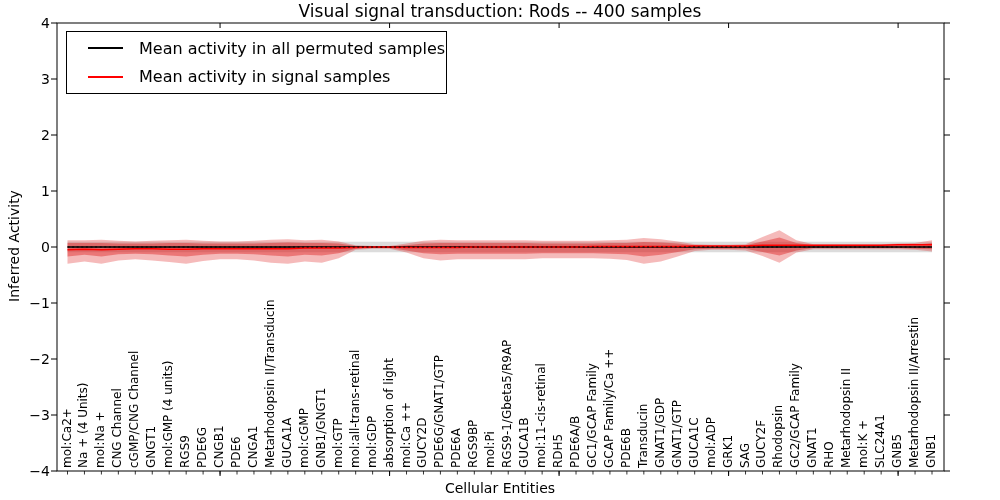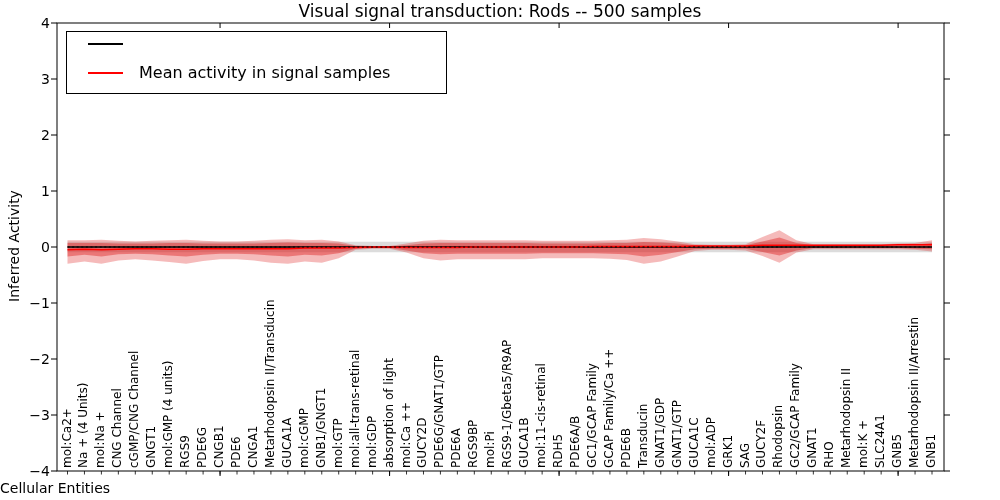--- a/index.html
+++ b/index.html
@@ -1,41 +1,41 @@
 <!DOCTYPE html>
 <html><head>
 <meta charset="utf-8">
 <style>
   html,body{margin:0;padding:0;background:#ffffff;}
   .figure{
     position:relative;width:1000px;height:500px;background:#ffffff;overflow:hidden;
     font-family:"DejaVu Sans","Liberation Sans",sans-serif;color:#000;
   }
   .title{position:absolute;left:0;top:1px;width:1000px;text-align:center;font-size:17px;}
-  .xlabel{position:absolute;left:0;top:480px;width:1000px;text-align:left;font-size:14px;}
+  .xlabel{position:absolute;left:0;top:480px;width:1000px;text-align:center;font-size:14px;}
   .ylabel{position:absolute;left:-86px;top:236px;width:200px;height:20px;line-height:20px;
     text-align:center;font-size:14px;transform:rotate(-90deg);}
   #plot-svg{position:absolute;left:0;top:0;}
   .ytick{position:absolute;left:4px;width:46px;height:20px;line-height:20px;
     text-align:right;font-size:14px;}
   .xtickwrap{position:absolute;width:0;height:0;overflow:visible;}
   .xtickwrap span{position:absolute;left:0;top:0;display:inline-block;white-space:nowrap;
     transform-origin:0 0;transform:rotate(-90deg);font-size:12px;line-height:13px;}
   .legend{position:absolute;left:66px;top:31px;width:381px;height:63px;background:#fff;
     border:1.6px solid #000;display:flex;flex-direction:column;justify-content:space-around;
     padding:2px 0 2px 21px;box-sizing:border-box;z-index:5;}
   .legend-row{display:flex;align-items:center;}
   .swatch{display:inline-block;width:35px;height:2px;margin-right:16px;flex:none;}
   .legend-row .lbl{font-size:16px;}
 </style>
 </head>
 <body>
 
 <div class="figure">
-  <div class="title">Visual signal transduction: Rods -- 500 samples</div>
+  <div class="title">Visual signal transduction: Rods -- 400 samples</div>
 
   <svg id="plot-svg" width="1000" height="500">
       <polygon points="67.5,241.7 84.5,241.7 101.4,241.7 118.4,241.7 135.3,241.7 152.3,241.7 169.2,241.7 186.2,241.7 203.1,241.7 220.1,241.7 237.0,241.7 254.0,241.7 270.9,241.7 287.9,241.7 304.8,241.7 321.8,241.7 338.7,241.7 355.7,241.7 372.6,241.7 389.6,241.7 406.5,241.7 423.5,241.7 440.4,241.7 457.4,241.7 474.3,241.7 491.3,241.7 508.2,241.7 525.2,241.7 542.1,241.7 559.1,241.7 576.0,241.7 593.0,241.7 609.9,241.7 626.9,241.7 643.8,241.7 660.8,241.7 677.7,241.7 694.7,241.7 711.6,241.7 728.6,241.7 745.5,241.7 762.5,241.7 779.4,241.7 796.4,241.7 813.3,241.7 830.3,241.7 847.2,241.7 864.2,241.7 881.1,241.7 898.1,241.7 915.0,241.7 932.0,241.7 932.0,252.3 915.0,252.3 898.1,252.3 881.1,252.3 864.2,252.3 847.2,252.3 830.3,252.3 813.3,252.3 796.4,252.3 779.4,252.3 762.5,252.3 745.5,252.3 728.6,252.3 711.6,252.3 694.7,252.3 677.7,252.3 660.8,252.3 643.8,252.3 626.9,252.3 609.9,252.3 593.0,252.3 576.0,252.3 559.1,252.3 542.1,252.3 525.2,252.3 508.2,252.3 491.3,252.3 474.3,252.3 457.4,252.3 440.4,252.3 423.5,252.3 406.5,252.3 389.6,252.3 372.6,252.3 355.7,252.3 338.7,252.3 321.8,252.3 304.8,252.3 287.9,252.3 270.9,252.3 254.0,252.3 237.0,252.3 220.1,252.3 203.1,252.3 186.2,252.3 169.2,252.3 152.3,252.3 135.3,252.3 118.4,252.3 101.4,252.3 84.5,252.3 67.5,252.3" fill="rgba(130,130,130,0.28)" stroke="none"></polygon>
       <polygon points="67.5,240.3 84.5,240.3 101.4,239.7 118.4,240.8 135.3,241.4 152.3,240.8 169.2,240.3 186.2,239.7 203.1,240.8 220.1,241.4 237.0,241.4 254.0,240.8 270.9,239.7 287.9,239.2 304.8,240.3 321.8,239.7 338.7,241.4 355.7,245.3 372.6,245.9 389.6,245.9 406.5,243.6 423.5,240.8 440.4,239.7 457.4,240.3 474.3,240.3 491.3,240.3 508.2,240.3 525.2,240.3 542.1,240.8 559.1,240.8 576.0,240.8 593.0,240.8 609.9,240.3 626.9,239.7 643.8,238.0 660.8,239.2 677.7,241.4 694.7,244.2 711.6,244.8 728.6,244.8 745.5,244.2 762.5,236.9 779.4,230.2 796.4,240.3 813.3,244.2 830.3,244.2 847.2,244.2 864.2,244.2 881.1,244.2 898.1,243.6 915.0,243.1 932.0,240.3 932.0,251.5 915.0,249.8 898.1,249.2 881.1,249.2 864.2,249.2 847.2,249.2 830.3,249.2 813.3,249.2 796.4,252.6 779.4,262.7 762.5,256.0 745.5,250.4 728.6,249.8 711.6,249.8 694.7,250.9 677.7,256.5 660.8,261.6 643.8,263.8 626.9,259.9 609.9,258.8 593.0,258.2 576.0,258.2 559.1,258.2 542.1,258.2 525.2,259.3 508.2,259.3 491.3,259.3 474.3,259.3 457.4,259.3 440.4,260.4 423.5,258.2 406.5,252.6 389.6,248.7 372.6,248.7 355.7,249.8 338.7,258.2 321.8,262.7 304.8,261.6 287.9,263.8 270.9,262.7 254.0,260.4 237.0,259.3 220.1,259.3 203.1,261.0 186.2,263.8 169.2,262.1 152.3,260.4 135.3,259.3 118.4,260.4 101.4,263.8 84.5,261.6 67.5,263.8" fill="rgba(225,40,40,0.32)" stroke="none"></polygon>
       <polygon points="67.5,243.1 84.5,243.1 101.4,243.1 118.4,243.6 135.3,243.6 152.3,243.6 169.2,243.1 186.2,243.1 203.1,243.6 220.1,243.6 237.0,243.6 254.0,243.6 270.9,243.1 287.9,242.5 304.8,243.1 321.8,243.1 338.7,243.6 355.7,245.9 372.6,246.4 389.6,246.4 406.5,245.3 423.5,243.6 440.4,243.1 457.4,243.1 474.3,243.1 491.3,243.1 508.2,243.1 525.2,243.1 542.1,243.6 559.1,243.6 576.0,243.6 593.0,243.6 609.9,243.1 626.9,243.1 643.8,242.0 660.8,242.5 677.7,243.6 694.7,245.3 711.6,245.9 728.6,245.9 745.5,245.3 762.5,241.4 779.4,237.5 796.4,243.1 813.3,245.3 830.3,245.3 847.2,245.3 864.2,245.3 881.1,245.3 898.1,245.3 915.0,244.8 932.0,243.1 932.0,249.2 915.0,248.7 898.1,248.1 881.1,248.1 864.2,248.1 847.2,248.1 830.3,248.1 813.3,248.1 796.4,250.4 779.4,255.4 762.5,252.0 745.5,248.7 728.6,248.7 711.6,248.7 694.7,249.2 677.7,252.0 660.8,254.8 643.8,256.5 626.9,254.3 609.9,253.7 593.0,253.2 576.0,253.2 559.1,253.2 542.1,253.2 525.2,253.7 508.2,253.7 491.3,253.7 474.3,253.7 457.4,253.7 440.4,254.3 423.5,253.2 406.5,250.4 389.6,248.1 372.6,248.1 355.7,248.7 338.7,253.2 321.8,255.4 304.8,254.8 287.9,256.5 270.9,255.4 254.0,254.3 237.0,253.7 220.1,253.7 203.1,254.8 186.2,256.5 169.2,255.4 152.3,254.3 135.3,253.7 118.4,254.3 101.4,256.5 84.5,254.8 67.5,256.5" fill="rgba(220,20,20,0.40)" stroke="none"></polygon>
       <polyline points="67.5,247.0 84.5,247.0 101.4,247.0 118.4,247.0 135.3,247.0 152.3,247.0 169.2,247.0 186.2,247.0 203.1,247.0 220.1,247.0 237.0,247.0 254.0,247.0 270.9,247.0 287.9,247.0 304.8,247.0 321.8,247.0 338.7,247.0 355.7,247.0 372.6,247.0 389.6,247.0 406.5,247.0 423.5,247.0 440.4,247.0 457.4,247.0 474.3,247.0 491.3,247.0 508.2,247.0 525.2,247.0 542.1,247.0 559.1,247.0 576.0,247.0 593.0,247.0 609.9,247.0 626.9,247.0 643.8,247.0 660.8,247.0 677.7,247.0 694.7,247.0 711.6,247.0 728.6,247.0 745.5,247.0 762.5,247.0 779.4,247.0 796.4,247.0 813.3,247.0 830.3,247.0 847.2,247.0 864.2,247.0 881.1,247.0 898.1,247.0 915.0,247.0 932.0,247.0" fill="none" stroke="#000000" stroke-width="1.3"></polyline>
       <polyline points="67.5,249.8 84.5,249.2 101.4,249.8 118.4,249.2 135.3,248.7 152.3,248.7 169.2,249.2 186.2,249.2 203.1,248.7 220.1,248.7 237.0,248.7 254.0,248.7 270.9,248.7 287.9,248.7 304.8,248.1 321.8,248.1 338.7,248.1 355.7,247.6 372.6,247.0 389.6,247.0 406.5,247.6 423.5,247.6 440.4,247.6 457.4,247.6 474.3,247.0 491.3,247.0 508.2,247.0 525.2,247.0 542.1,247.0 559.1,247.0 576.0,247.0 593.0,246.4 609.9,246.4 626.9,246.4 643.8,246.4 660.8,246.4 677.7,246.4 694.7,245.9 711.6,245.9 728.6,245.9 745.5,245.9 762.5,245.3 779.4,245.3 796.4,245.3 813.3,245.3 830.3,245.3 847.2,245.3 864.2,245.3 881.1,245.3 898.1,244.8 915.0,244.8 932.0,244.8" fill="none" stroke="#ff0000" stroke-width="1.5"></polyline>
       <line x1="67.5" y1="247" x2="931.9999999999999" y2="247" stroke="#000000" stroke-width="1" stroke-dasharray="2,2.6"></line>
       <rect x="57" y="23" width="887" height="448" fill="none" stroke="#000" stroke-width="1"></rect>
       <line x1="67.5" y1="471" x2="67.5" y2="474.5" stroke="#000" stroke-width="0.8"></line>
@@ -289,19 +289,20 @@
         <span>GNB1</span>
       </div>
     </div>
 
   <div class="ylabel">Inferred Activity</div>
   <div class="xlabel">Cellular Entities</div>
 
   <div class="legend">
     <div class="legend-row">
       <span class="swatch" id="swatch-0" style="background: rgb(0, 0, 0);"></span>
+      <span class="lbl">Mean activity in all permuted samples</span>
     </div>
     <div class="legend-row">
       <span class="swatch" id="swatch-1" style="background: rgb(255, 0, 0);"></span>
       <span class="lbl">Mean activity in signal samples</span>
     </div>
   </div>
 </div>
 
 </body></html>

